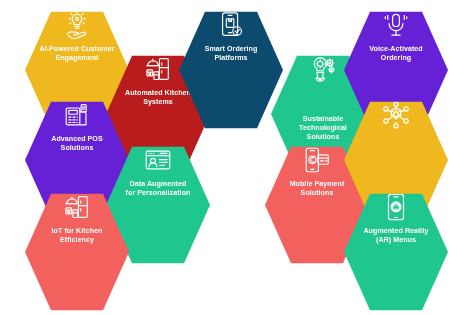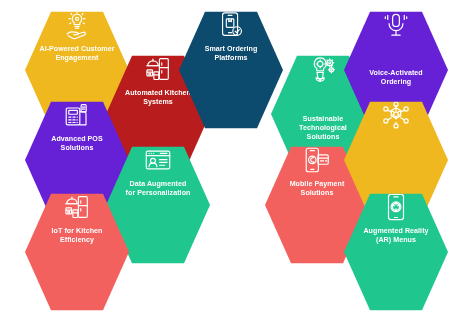--- a/index.html
+++ b/index.html
@@ -123,21 +123,21 @@
           <path d="M23.2 5.2v1.2M23.2 12.4v1.2M19 9.4h1.2M26.2 9.4h1.2M20.2 6.4l.9.9M26.2 12.4l-.9-.9M26.2 6.4l-.9.9M20.2 12.4l.9-.9"></path>
           <circle cx="25" cy="16.8" r="2.3"></circle>
           <circle cx="25" cy="16.8" r="0.8"></circle>
           <path d="M25 13.5v1M25 19.1v1M21.7 16.8h1M28.3 16.8h-1"></path>
         </svg>
       </span>
       <span class="hex-label">Sustainable
 Technological
 Solutions</span>
     </div>
-    <div class="hex" style="left: 344px; top: 10px; background: rgb(102, 33, 214); gap: 24px;">
+    <div class="hex" style="left: 344px; top: 10px; background: rgb(102, 33, 214);">
       <span class="hex-icon">
         <svg viewBox="0 0 32 32" fill="none" stroke="#fff" stroke-width="1.3" stroke-linecap="round" stroke-linejoin="round">
           <rect x="12.4" y="4.6" width="7.2" height="13" rx="3.6"></rect>
           <path d="M8.6 14.6a7.4 7.4 0 0 0 14.8 0"></path>
           <path d="M16 22v4.4"></path>
           <path d="M11.6 26.8h8.8"></path>
           <path d="M7.2 5.6v4.4M4.6 7.2v1.8M24.8 5.6v4.4M27.4 7.2v1.8"></path>
         </svg>
       </span>
       <span class="hex-label">Voice-Activated

